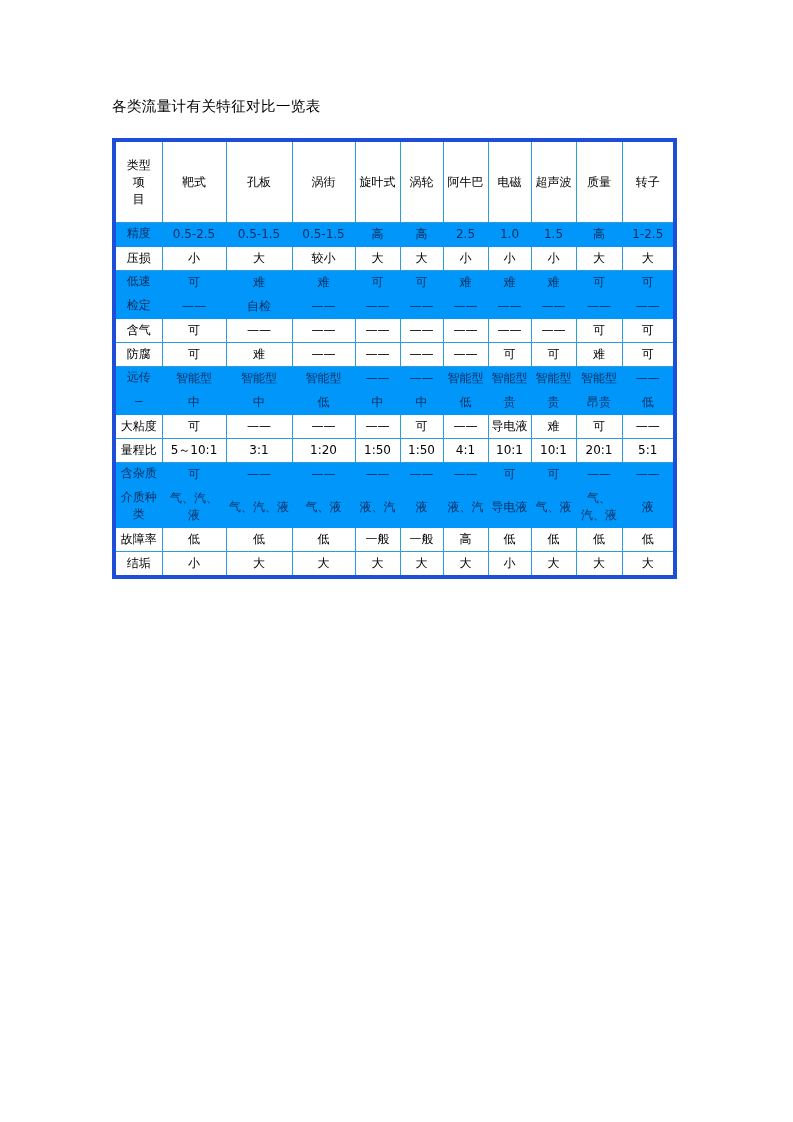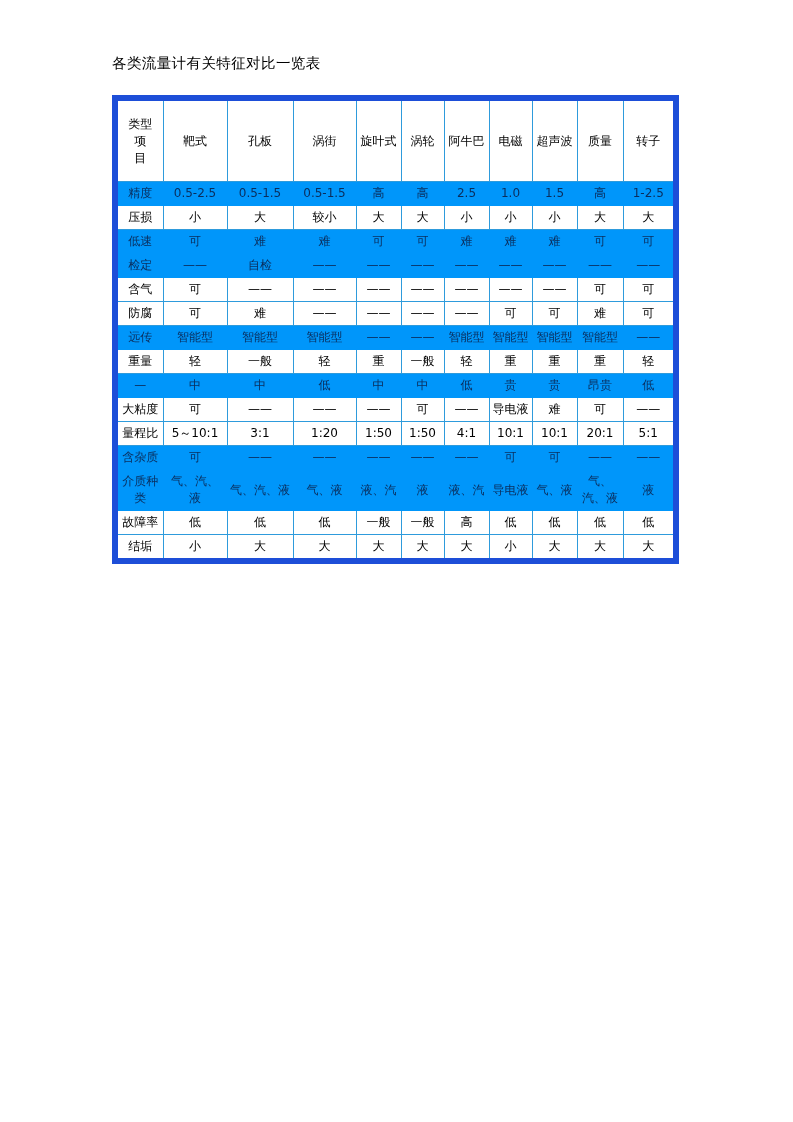--- a/index.html
+++ b/index.html
@@ -13,35 +13,35 @@
     background: #ffffff;
     font-family: "DejaVu Sans", "Liberation Sans", sans-serif;
     color: #000000;
     overflow: hidden;
   }
   .page {
     position: relative;
     width: 793px;
     height: 1122px;
     box-sizing: border-box;
-    padding: 53px 0 0 112px;
+    padding: 96px 0 0 112px;
   }
   .doc-title {
     font-size: 14.5px;
     line-height: 20px;
     color: #000000;
     margin: 0 0 22px 0;
     font-weight: normal;
     letter-spacing: 0.4px;
   }
   table.spec-table {
     border-collapse: collapse;
     width: 561px;
     table-layout: fixed;
-    border: 6px solid #1d4ed8;
+    border: 4px solid #1d4ed8;
   }
   table.spec-table col.c0 { width: 48px; }
   table.spec-table col.c1 { width: 64px; }
   table.spec-table col.c2 { width: 66px; }
   table.spec-table col.c3 { width: 63px; }
   table.spec-table col.c4 { width: 45px; }
   table.spec-table col.c5 { width: 43px; }
   table.spec-table col.c6 { width: 45px; }
   table.spec-table col.c7 { width: 43px; }
   table.spec-table col.c8 { width: 45px; }
@@ -59,20 +59,21 @@
     background: #ffffff;
     color: #000000;
   }
   tr.row-blue td {
     background: #0096fa;
     color: #0a2d5c;
     border-color: #0096fa;
   }
   tr.row-blue td.rowlabel {
     border-right-color: #0096fa;
+    font-family: Liberation Mono, monospace;
   }
   td.rowlabel {
     text-align: center;
     padding-left: 2px;
     padding-right: 2px;
   }
   td.headcell {
     height: 74px;
   }
   td.corner {
@@ -205,33 +206,20 @@
           <td>智能型</td>
           <td>智能型</td>
           <td>——</td>
           <td>——</td>
           <td>智能型</td>
           <td>智能型</td>
           <td>智能型</td>
           <td>智能型</td>
           <td>——</td>
         </tr>
-        <tr class="row row-white">
-          <td class="rowlabel">重量</td>
-          <td>轻</td>
-          <td>一般</td>
-          <td>轻</td>
-          <td>重</td>
-          <td>一般</td>
-          <td>轻</td>
-          <td>重</td>
-          <td>重</td>
-          <td>重</td>
-          <td>轻</td>
-        </tr>
         <tr class="row row-blue">
           <td class="rowlabel">—</td>
           <td>中</td>
           <td>中</td>
           <td>低</td>
           <td>中</td>
           <td>中</td>
           <td>低</td>
           <td>贵</td>
           <td>贵</td>

